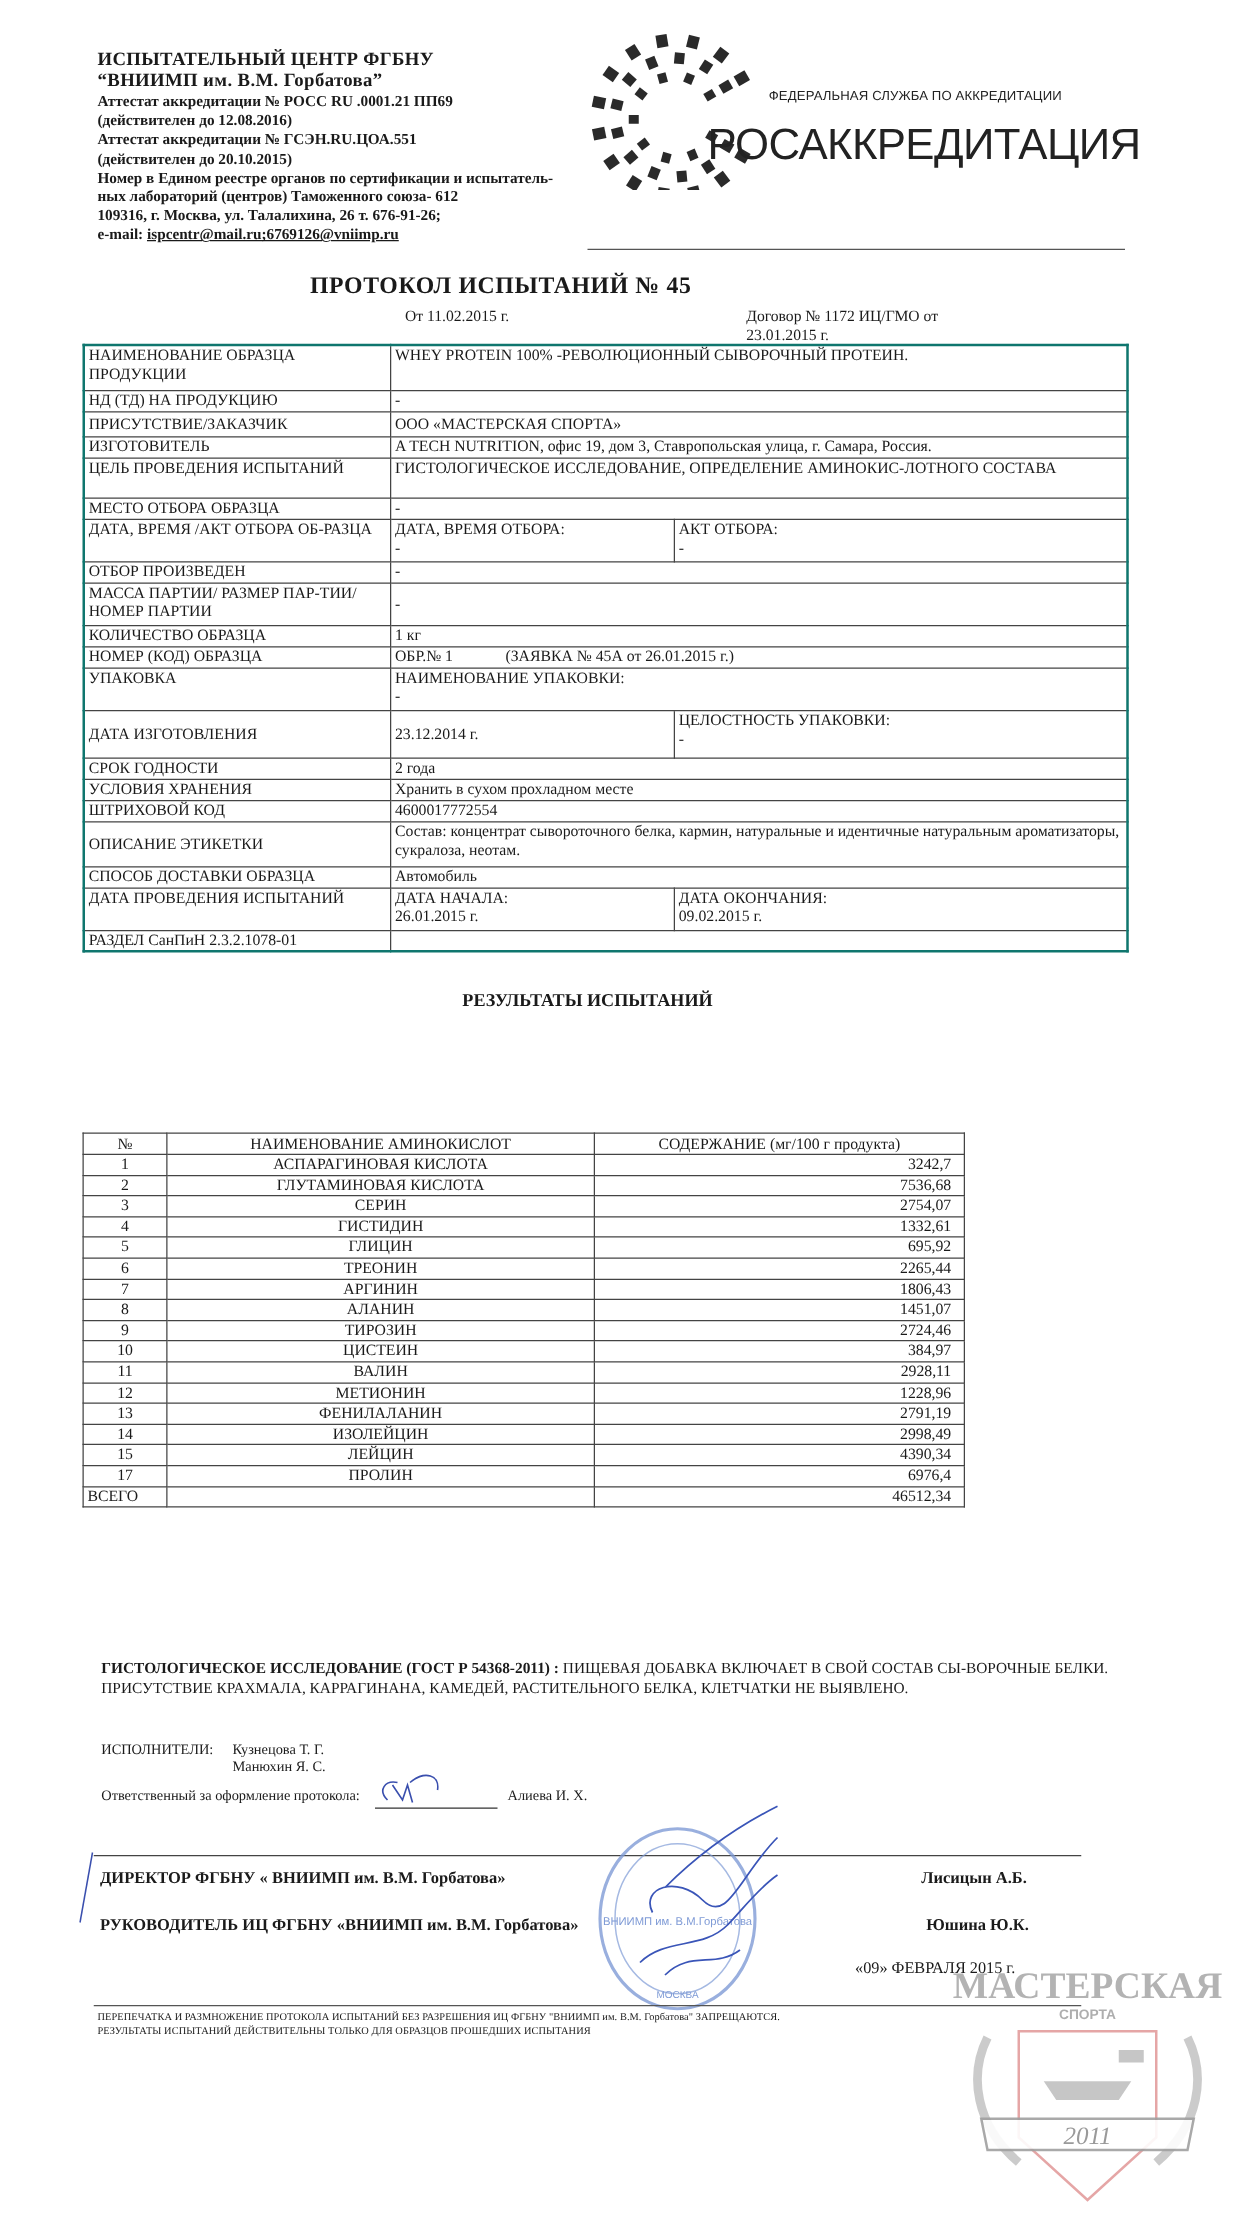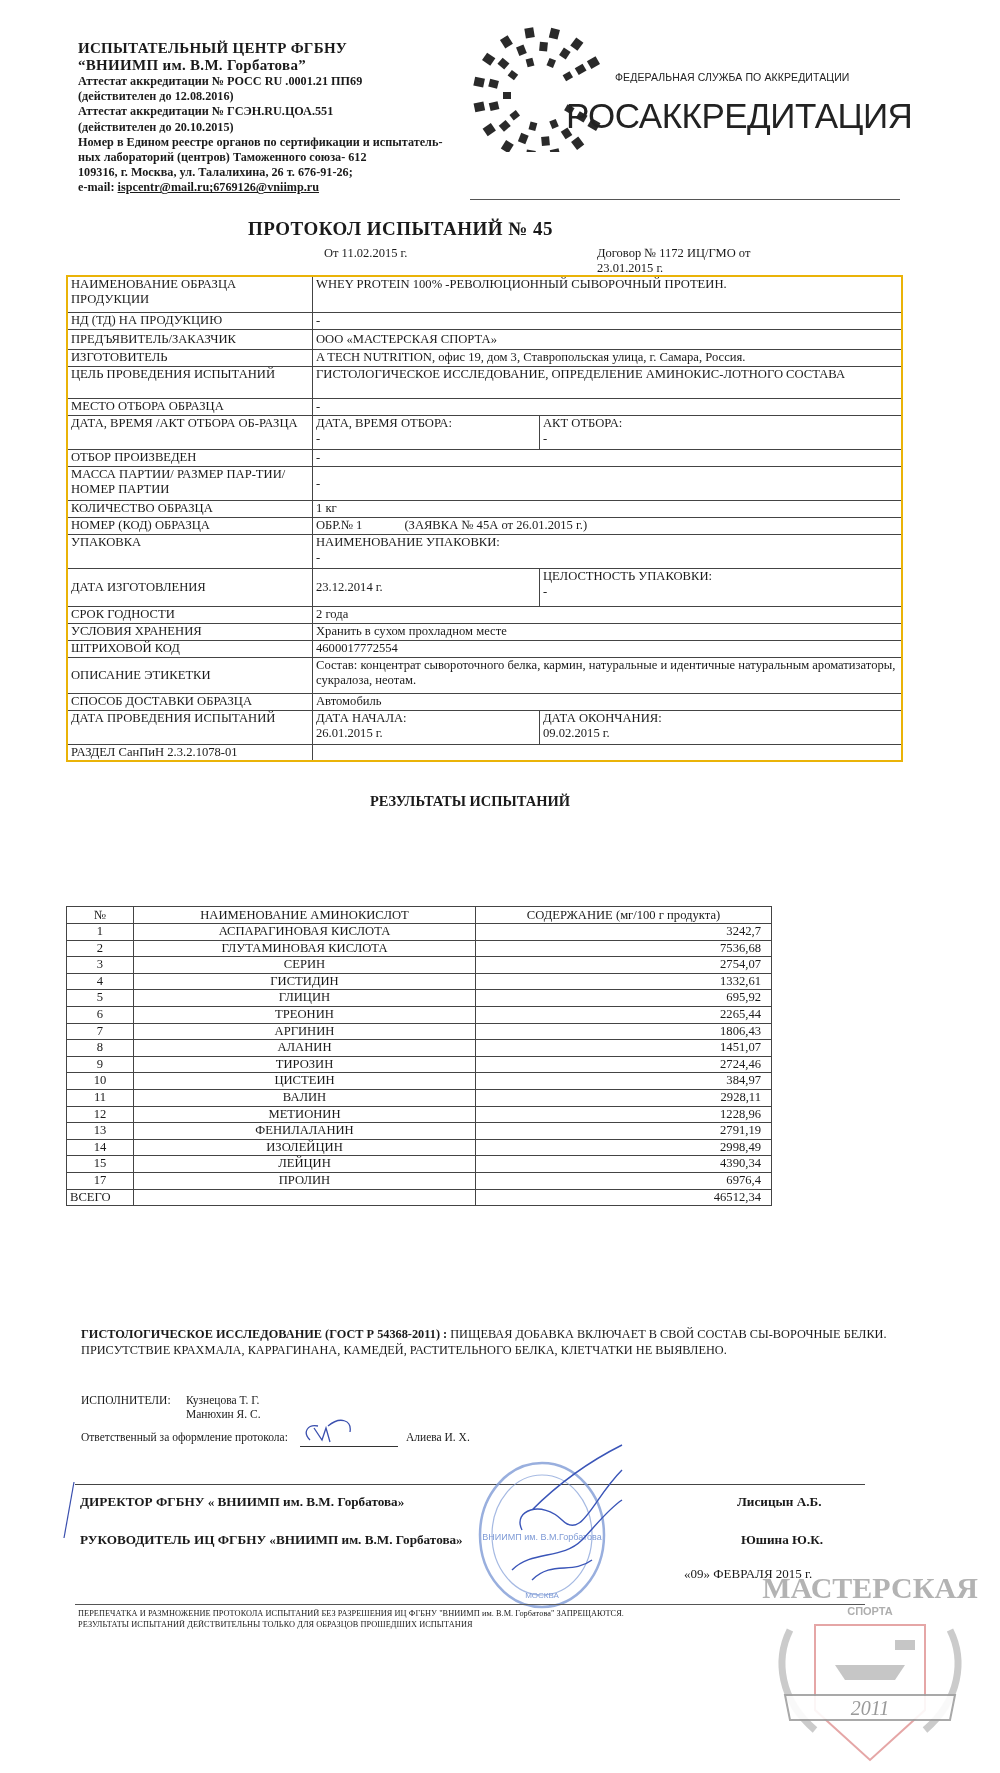--- a/index.html
+++ b/index.html
@@ -18,21 +18,21 @@
   .logo-sub { left: 615px; top: 71px; font-family: "Liberation Sans", sans-serif; font-size: 10.5px; color: #222; letter-spacing: 0.1px; }
   .logo-main { left: 566px; top: 80px; font-family: "Liberation Sans", sans-serif; font-size: 35px; color: #222; letter-spacing: -0.5px; margin-top: 16px; }
 
   
   .title { left: 248px; top: 218px; font-size: 19px; font-weight: bold; letter-spacing: 0.5px; }
   .date-from { left: 324px; top: 246px; font-size: 12.5px; }
   .contract { left: 597px; top: 246px; font-size: 12.5px; width: 200px; line-height: 15px; }
 
   
   table { border-collapse: collapse; font-size: 12.6px; }
-  .info { position: absolute; left: 66px; top: 275px; width: 837px; border: 2px solid #eab308; }
+  .info { position: absolute; left: 66px; top: 275px; width: 837px; border: 2px solid #0f766e; }
   .info td { border: 1px solid #444; padding: 0 3px; vertical-align: top; line-height: 15px; }
   .info td.lbl { width: 238px; }
   .info td.mid { vertical-align: middle; }
 
   
   .res-title { left: 0; width: 940px; text-align: center; top: 793px; font-size: 14.5px; font-weight: bold; }
   .res { position: absolute; left: 66px; top: 906px; width: 706px; border: 1px solid #333; }
   .res td { border: 1px solid #444; padding: 0 3px; line-height: 15.6px; height: 15.6px; font-size: 12.6px; }
   .res td.n { width: 60px; text-align: center; }
   .res td.nm { width: 335px; text-align: center; }
@@ -135,21 +135,21 @@
   <tbody>
       <tr style="height:36px">
     <td class="lbl">НАИМЕНОВАНИЕ ОБРАЗЦА ПРОДУКЦИИ</td>
     <td colspan="2">WHEY PROTEIN 100% -РЕВОЛЮЦИОННЫЙ СЫВОРОЧНЫЙ ПРОТЕИН.</td>
   </tr>
   <tr style="height:17px">
     <td class="lbl">НД (ТД) НА ПРОДУКЦИЮ</td>
     <td colspan="2">-</td>
   </tr>
   <tr style="height:20px">
-    <td class="lbl mid">ПРЕДЪЯВИТЕЛЬ/ЗАКАЗЧИК</td>
+    <td class="lbl mid">ПРИСУТСТВИЕ/ЗАКАЗЧИК</td>
     <td colspan="2" class="mid">ООО «МАСТЕРСКАЯ СПОРТА»</td>
   </tr>
   <tr style="height:17px">
     <td class="lbl">ИЗГОТОВИТЕЛЬ</td>
     <td colspan="2">A TECH NUTRITION, офис 19, дом 3, Ставропольская улица, г. Самара, Россия.</td>
   </tr>
   <tr style="height:32px">
     <td class="lbl">ЦЕЛЬ ПРОВЕДЕНИЯ ИСПЫТАНИЙ</td>
     <td colspan="2">ГИСТОЛОГИЧЕСКОЕ ИССЛЕДОВАНИЕ, ОПРЕДЕЛЕНИЕ АМИНОКИС-ЛОТНОГО СОСТАВА</td>
   </tr>

